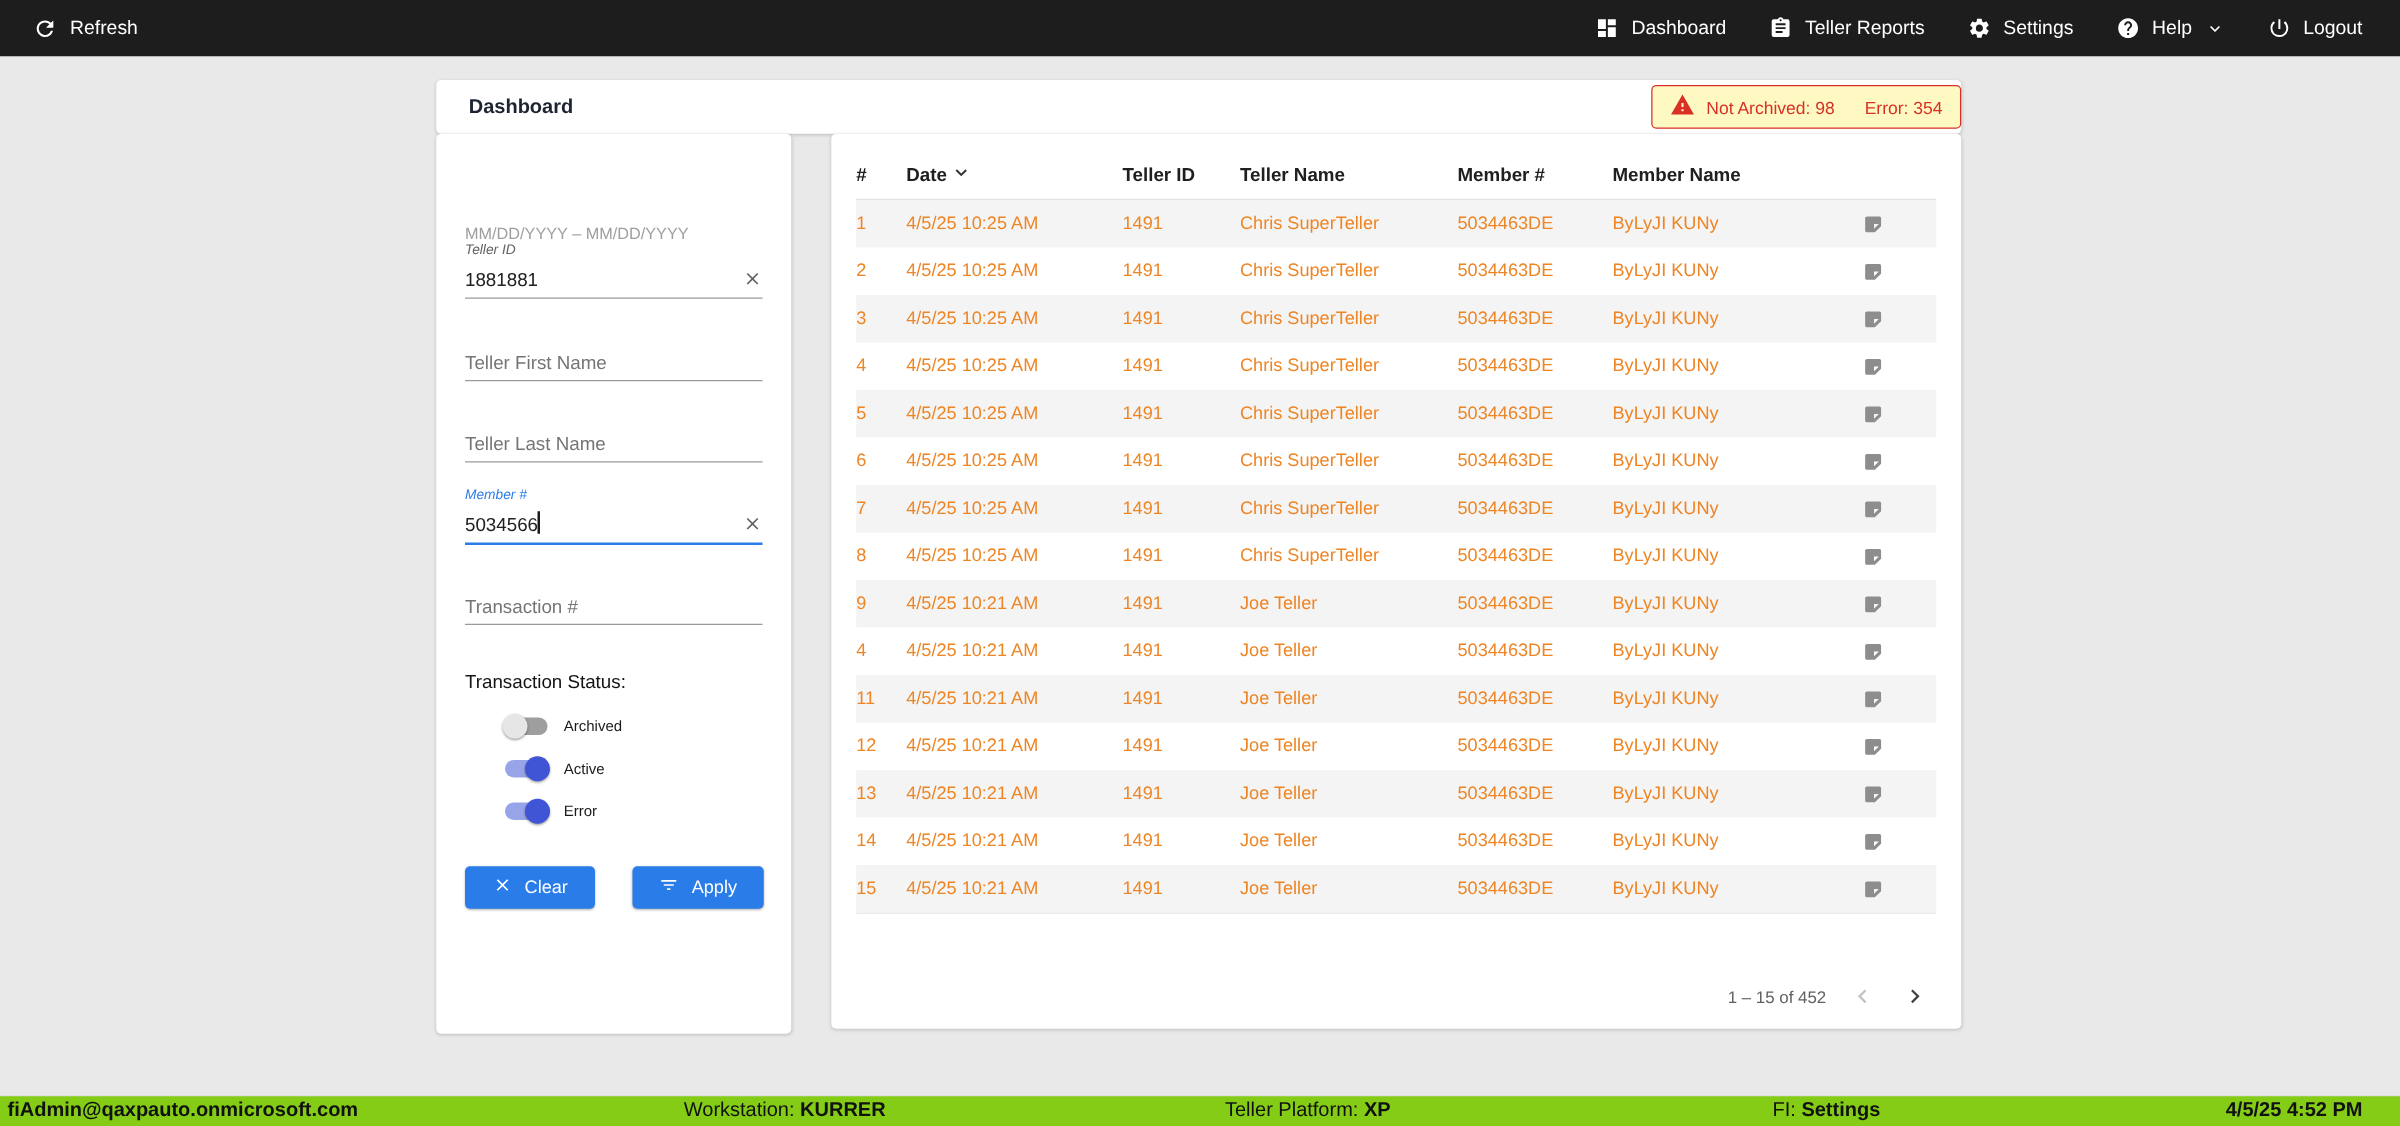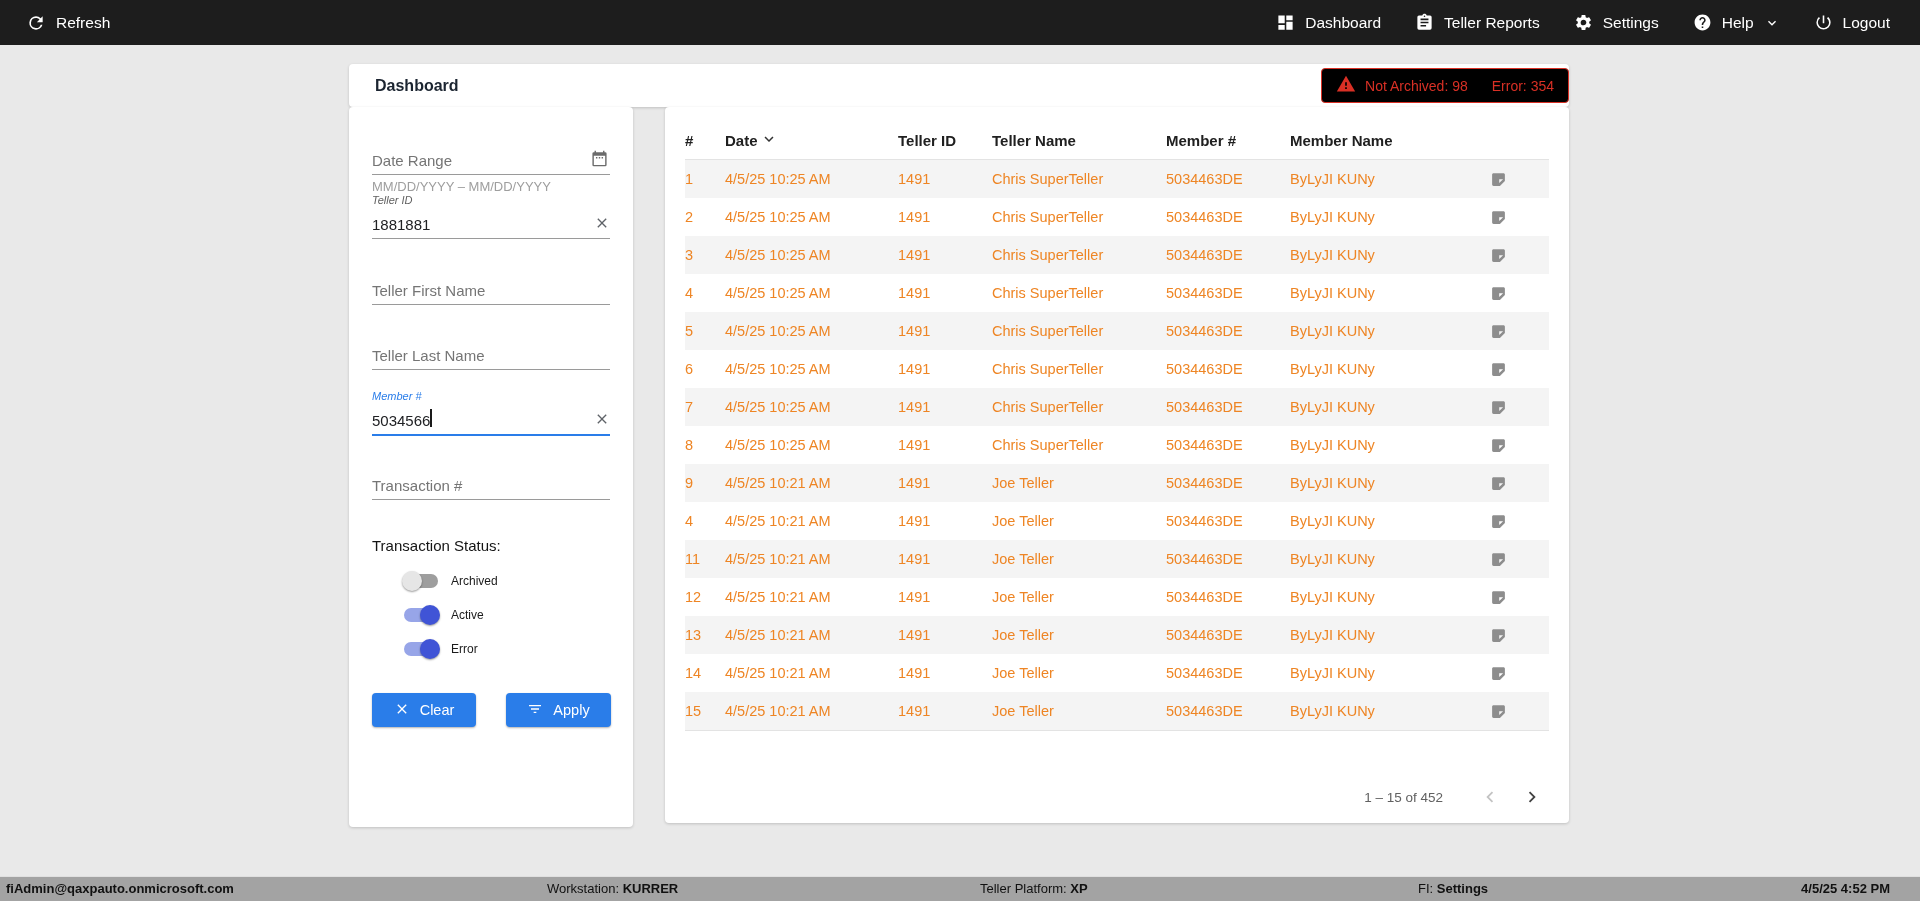--- a/index.html
+++ b/index.html
@@ -25,21 +25,21 @@
 
   
   .header-card {
     position:absolute; left:349px; top:64px; width:1220px; height:43px;
     background:#fff; border-radius:4px; box-shadow:0 1px 3px rgba(0,0,0,.18);
     display:flex; align-items:center; padding:0 26px;
   }
   .page-title { font-size:16px; font-weight:bold; color:#1b2430; }
   .alert-badge {
     position:absolute; right:0; top:4px; height:35px;
-    background:#000000; border:1px solid var(--red,#d93025); border-radius:4px;
+    background:#fef9c3; border:1px solid var(--red,#d93025); border-radius:4px;
     display:flex; align-items:center; gap:9px; padding:0 14px;
     color:var(--red,#d93025); font-size:14px; white-space:nowrap;
   }
   .alert-badge .sep { width:6px; }
 
   
   .filter-card {
     position:absolute; left:349px; top:107px; width:284px; height:720px;
     background:#fff; border-radius:4px; box-shadow:0 1px 3px rgba(0,0,0,.18);
   }
@@ -106,29 +106,29 @@
   .thead .hcell { display:flex; align-items:center; gap:2px; }
   .tbody { border-bottom:1px solid #e3e3e3; }
   .trow { height:38px; font-size:14.5px; color:var(--orange,#ee8524); }
   .trow:nth-child(odd) { background:#f4f4f4; }
   .icon-cell { display:flex; align-items:center; }
   .note-btn { display:inline-flex; cursor:pointer; }
   .pagination {
     position:absolute; right:24px; top:672px; height:36px;
     display:flex; align-items:center; font-size:13.5px; color:#616161;
   }
-  .pagination .range { margin-right:34px; }
+  .pagination .range { margin-right:16px; }
   .pg-btn { width:26px; height:26px; display:flex; align-items:center; justify-content:center; cursor:pointer; }
   .pg-btn + .pg-btn { margin-left:16px; }
 
   
   .statusbar {
     position:absolute; left:0; right:0; top:876px; height:25px;
-    background:#a3a3a3; border-top:1px solid #e0e0e0;
-    font-size:13px; color:#111; line-height:24px;
+    background:#84cc16; border-top:1px solid #e0e0e0;
+    font-size:16px; color:#111; line-height:24px;
   }
   .statusbar .seg { position:absolute; white-space:nowrap; }
   .sb-user { left:6px; font-weight:bold; }
   .sb-ws   { left:547px; }
   .sb-tp   { left:980px; }
   .sb-fi   { left:1418px; }
   .sb-time { right:30px; font-weight:bold; }
   .statusbar b { font-weight:bold; }
 </style>
 </head>
@@ -201,28 +201,20 @@
         </svg>
     </span>
     <span>Not Archived: 98</span>
     <span class="sep"></span>
     <span>Error: 354</span>
   </div>
 </div>
 
 <div class="filter-card">
 
-  <div class="field with-icon f-daterange">
-    <input type="text" placeholder="Date Range" style="">
-    <span class="cal-ic">
-      <svg width="17" height="17" viewBox="0 0 24 24" fill="#6b6b6b">
-          <path d="M20 3h-1V1h-2v2H7V1H5v2H4a2 2 0 0 0-2 2v16a2 2 0 0 0 2 2h16a2 2 0 0 0 2-2V5a2 2 0 0 0-2-2zm0 18H4V8h16v13zM9 10H7v2h2v-2zm4 0h-2v2h2v-2zm4 0h-2v2h2v-2z"></path>
-        </svg>
-    </span>
-  </div>
   <div class="helper">MM/DD/YYYY – MM/DD/YYYY</div>
 
   <div class="field with-icon f-tellerid">
     <span class="mini">Teller ID</span>
     <input type="text" value="1881881" style="">
     <span class="clear-x">
       <svg width="16" height="16" viewBox="0 0 24 24" fill="#5f6368">
           <path d="M19 6.41 17.59 5 12 10.59 6.41 5 5 6.41 10.59 12 5 17.59 6.41 19 12 13.41 17.59 19 19 17.59 13.41 12z"></path>
         </svg>
     </span>

